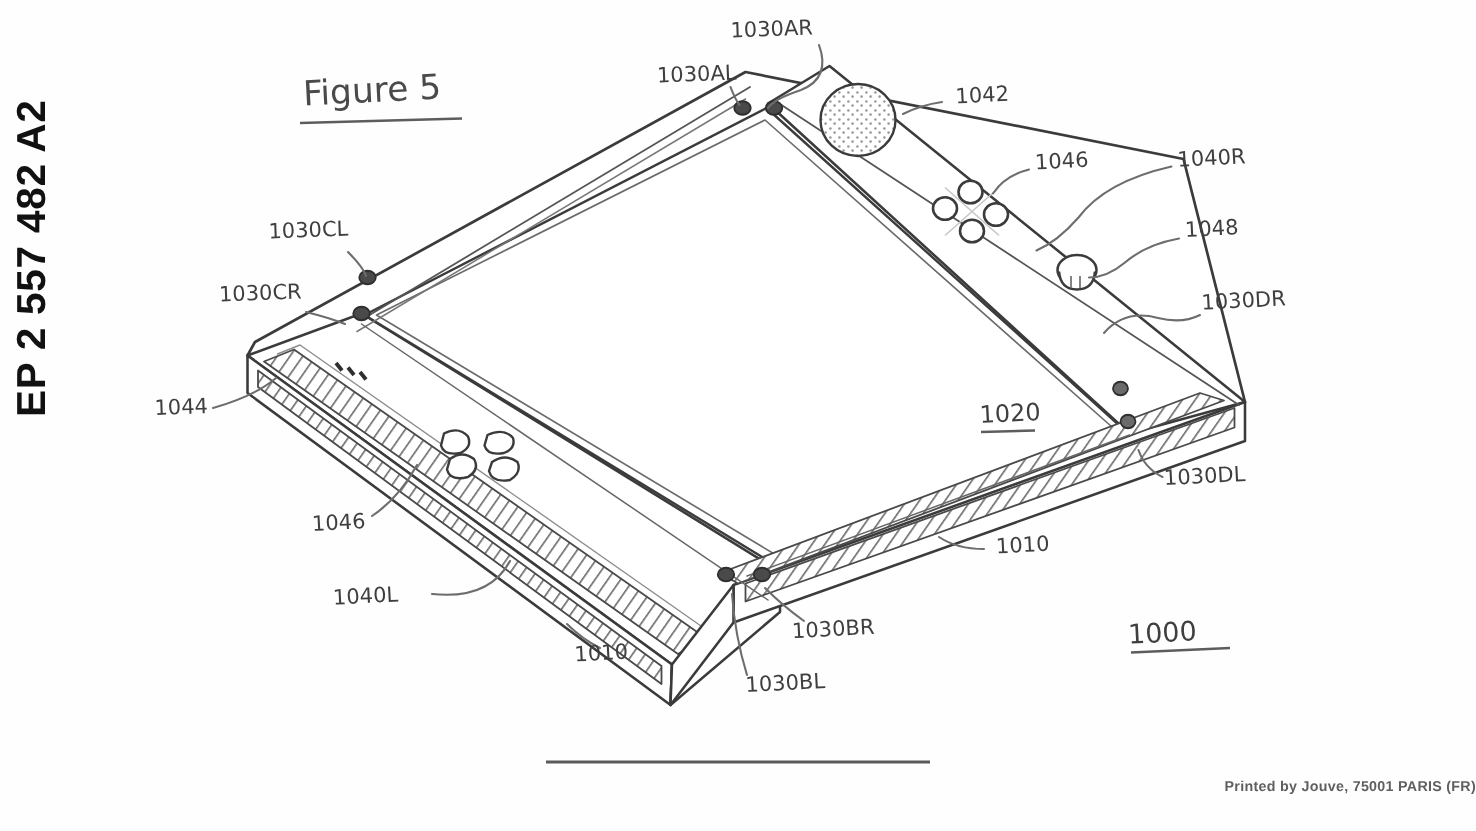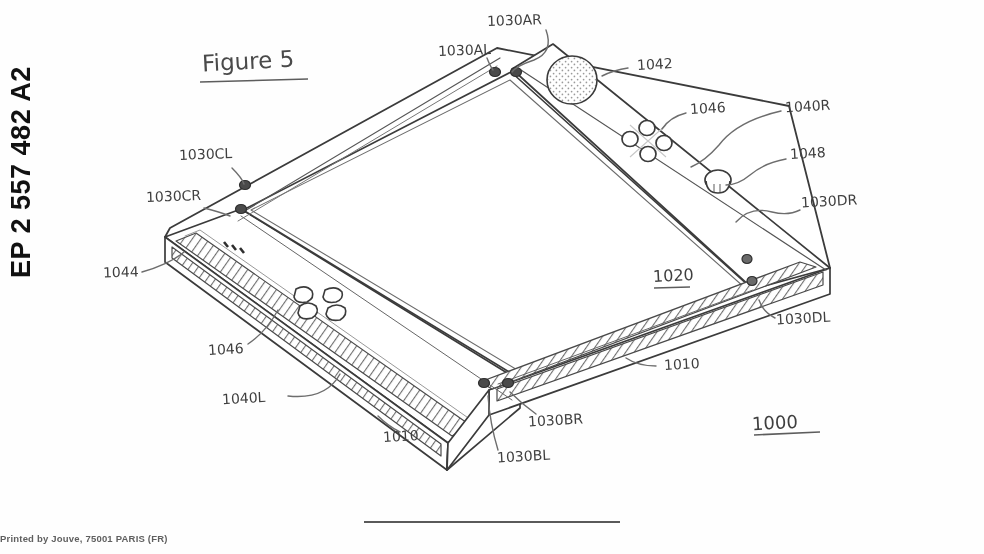--- a/index.html
+++ b/index.html
@@ -34,22 +34,22 @@
     font-size: 27px;
     letter-spacing: 0.5px;
     color: #111111;
   }
 
   
   #footer {
     position: absolute;
     left: 0;
     right: 0;
-    bottom: 10px;
-    text-align: left;
+    bottom: 24px;
+    text-align: right;
   }
   #footer-rule {
     width: 256px;
     height: 2px;
     background: #5a5a5a;
     margin: 0 auto 10px auto;
   }
   #footer-text {
     font-family: "Liberation Sans", sans-serif;
     font-size: 9.5px;

